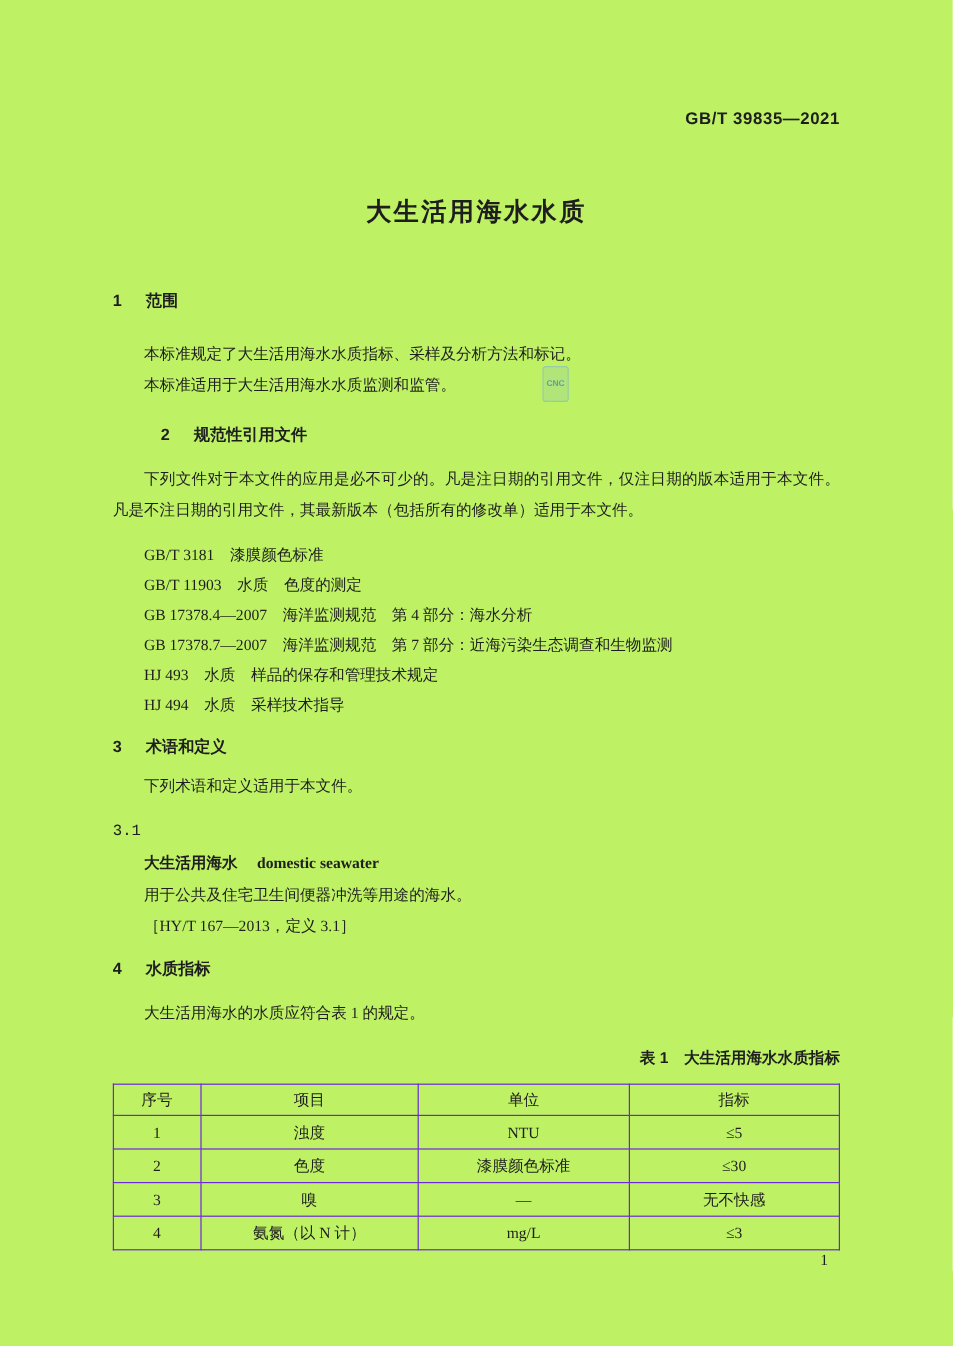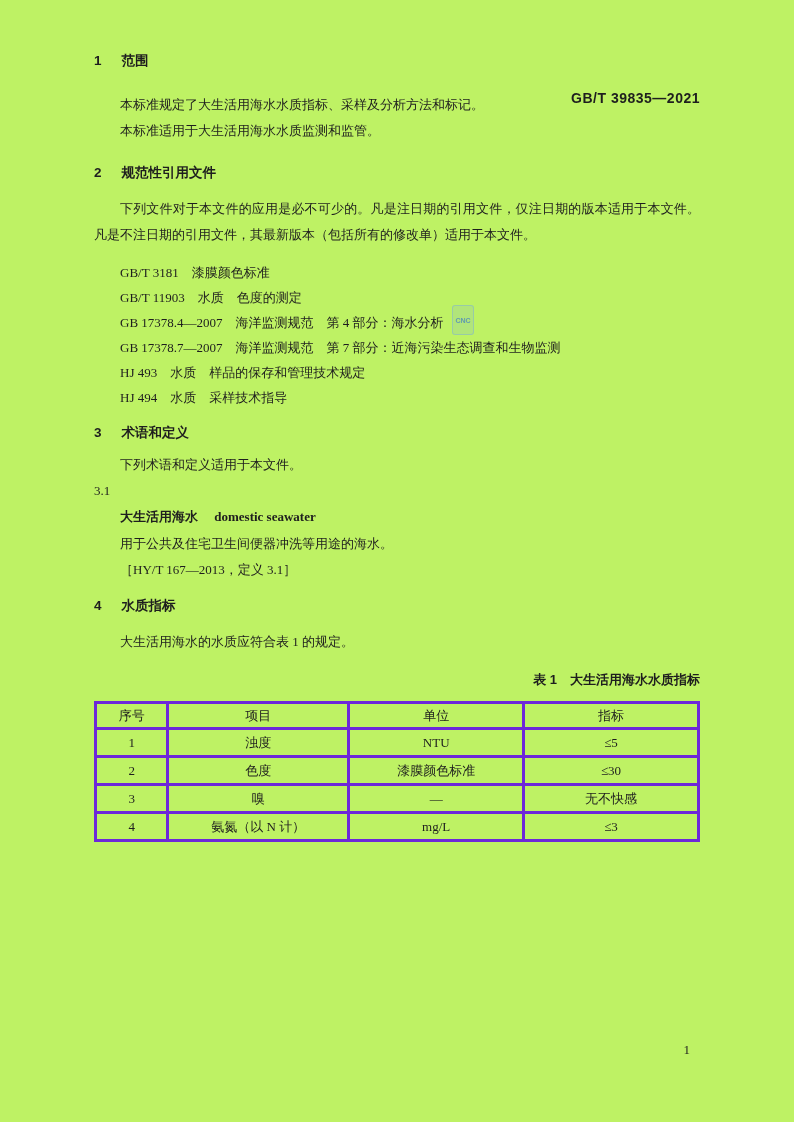--- a/index.html
+++ b/index.html
@@ -35,42 +35,42 @@
   }
 
   .sec-h {
     font-family:"Liberation Sans","DejaVu Sans",sans-serif;
     font-weight:bold;
     font-size:13.5px;
   }
   .sec-num { margin-right:1.2em; }
 
   .sec1-h { margin-top:52px; }
-  .sec2-h { margin-top:20px; }
+  .sec2-h { margin-top:20px;margin-left:40px; }
   .sec3-h { margin-top:14px; }
   .sec4-h { margin-top:14px; }
 
   .para {
     line-height:26px;
     text-indent:2em;
     text-align:justify;
   }
   .para-first { margin-top:22px; }
   .sec2-intro { margin-top:14px; }
 
   .ref-list { margin-top:12px; }
   .ref-item {
     line-height:25px;
     padding-left:2em;
   }
 
   .clause-num {
-    margin-top:0;
+    margin-top:12px;
     line-height:26px;
-    font-family:Liberation Serif, serif;
+    font-family:Liberation Mono, monospace;
   }
   .term-line {
     line-height:26px;
     padding-left:2em;
     font-weight:bold;
   }
   .term-name {
     font-family:Liberation Mono, monospace;
     margin-right:1em;
   }
@@ -84,21 +84,21 @@
     font-size:13px;
   }
 
   table.spec {
     margin-top:12px;
     width:100%;
     border-collapse:collapse;
     table-layout:fixed;
   }
   table.spec th, table.spec td {
-    border:3px solid #6d28d9;
+    border:1px solid #6d28d9;
     text-align:center;
     vertical-align:middle;
     font-size:13px;
     font-weight:normal;
   }
   table.spec th {
     height:26px;
     font-family:"Liberation Sans","DejaVu Sans",sans-serif;
   }
   table.spec td { height:28px; }
@@ -131,20 +131,21 @@
 <body>
 
 <div class="page">
 
   <div class="doc-header">GB/T 39835—2021</div>
 
   <div class="watermark">CNC</div>
 
   <div class="content">
 
+    <h1 class="doc-title">大生活用海水水质</h1>
 
     <h2 class="sec-h sec1-h">
       <span class="sec-num">1</span>
       <span class="sec-label">范围</span>
     </h2>
     <p class="para para-first">本标准规定了大生活用海水水质指标、采样及分析方法和标记。</p>
     <p class="para">本标准适用于大生活用海水水质监测和监管。</p>
 
     <h2 class="sec-h sec2-h">
       <span class="sec-num">2</span>

